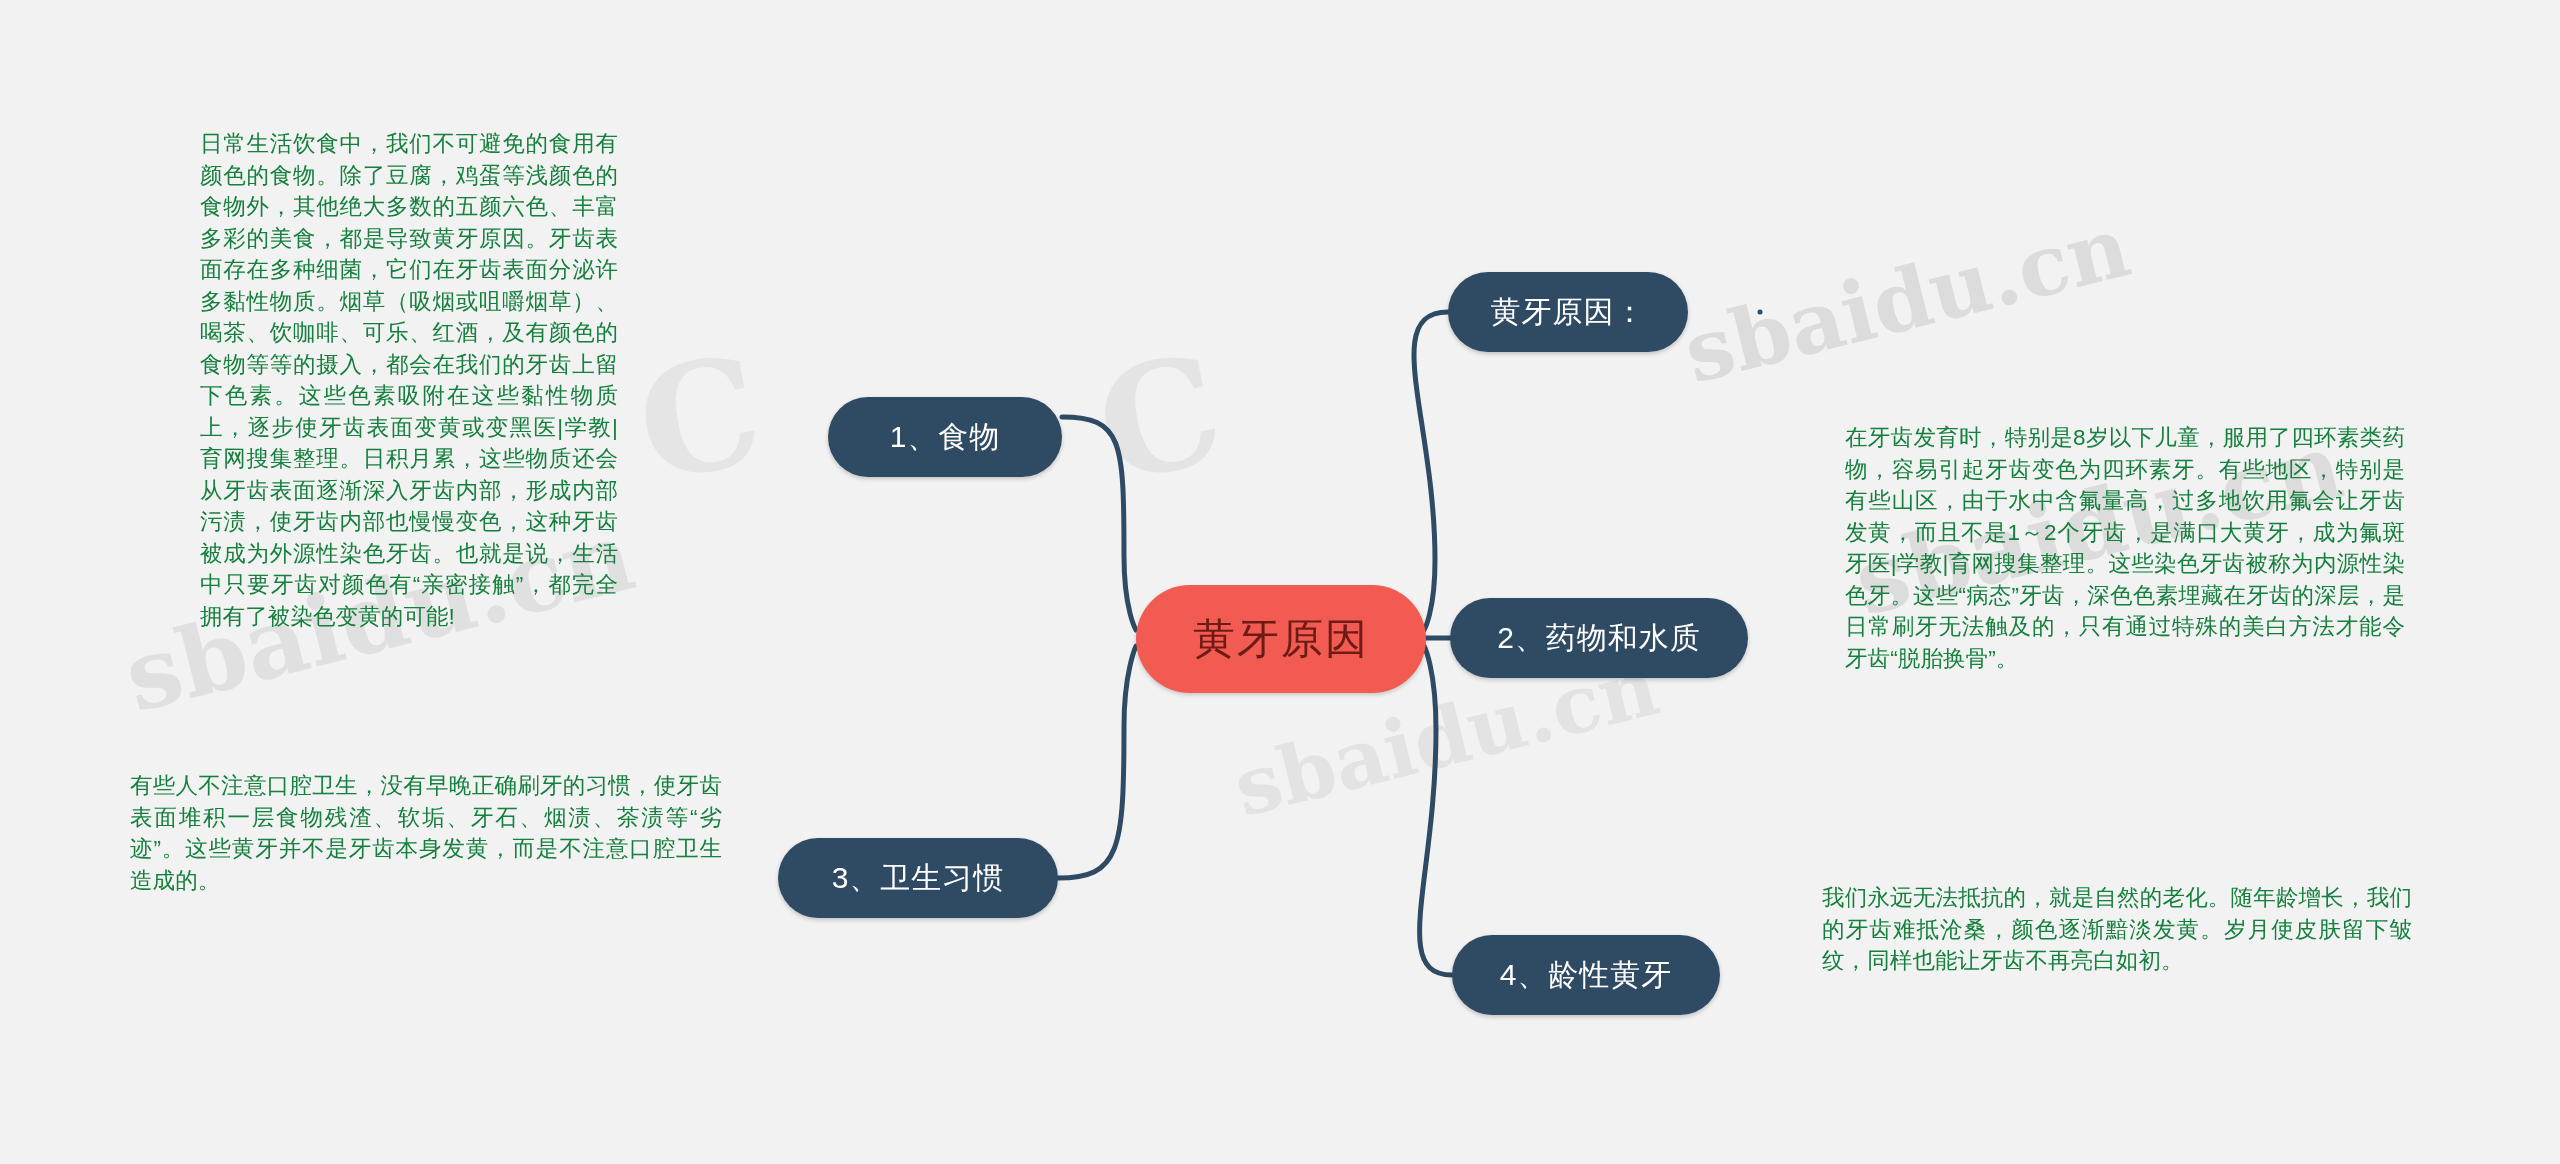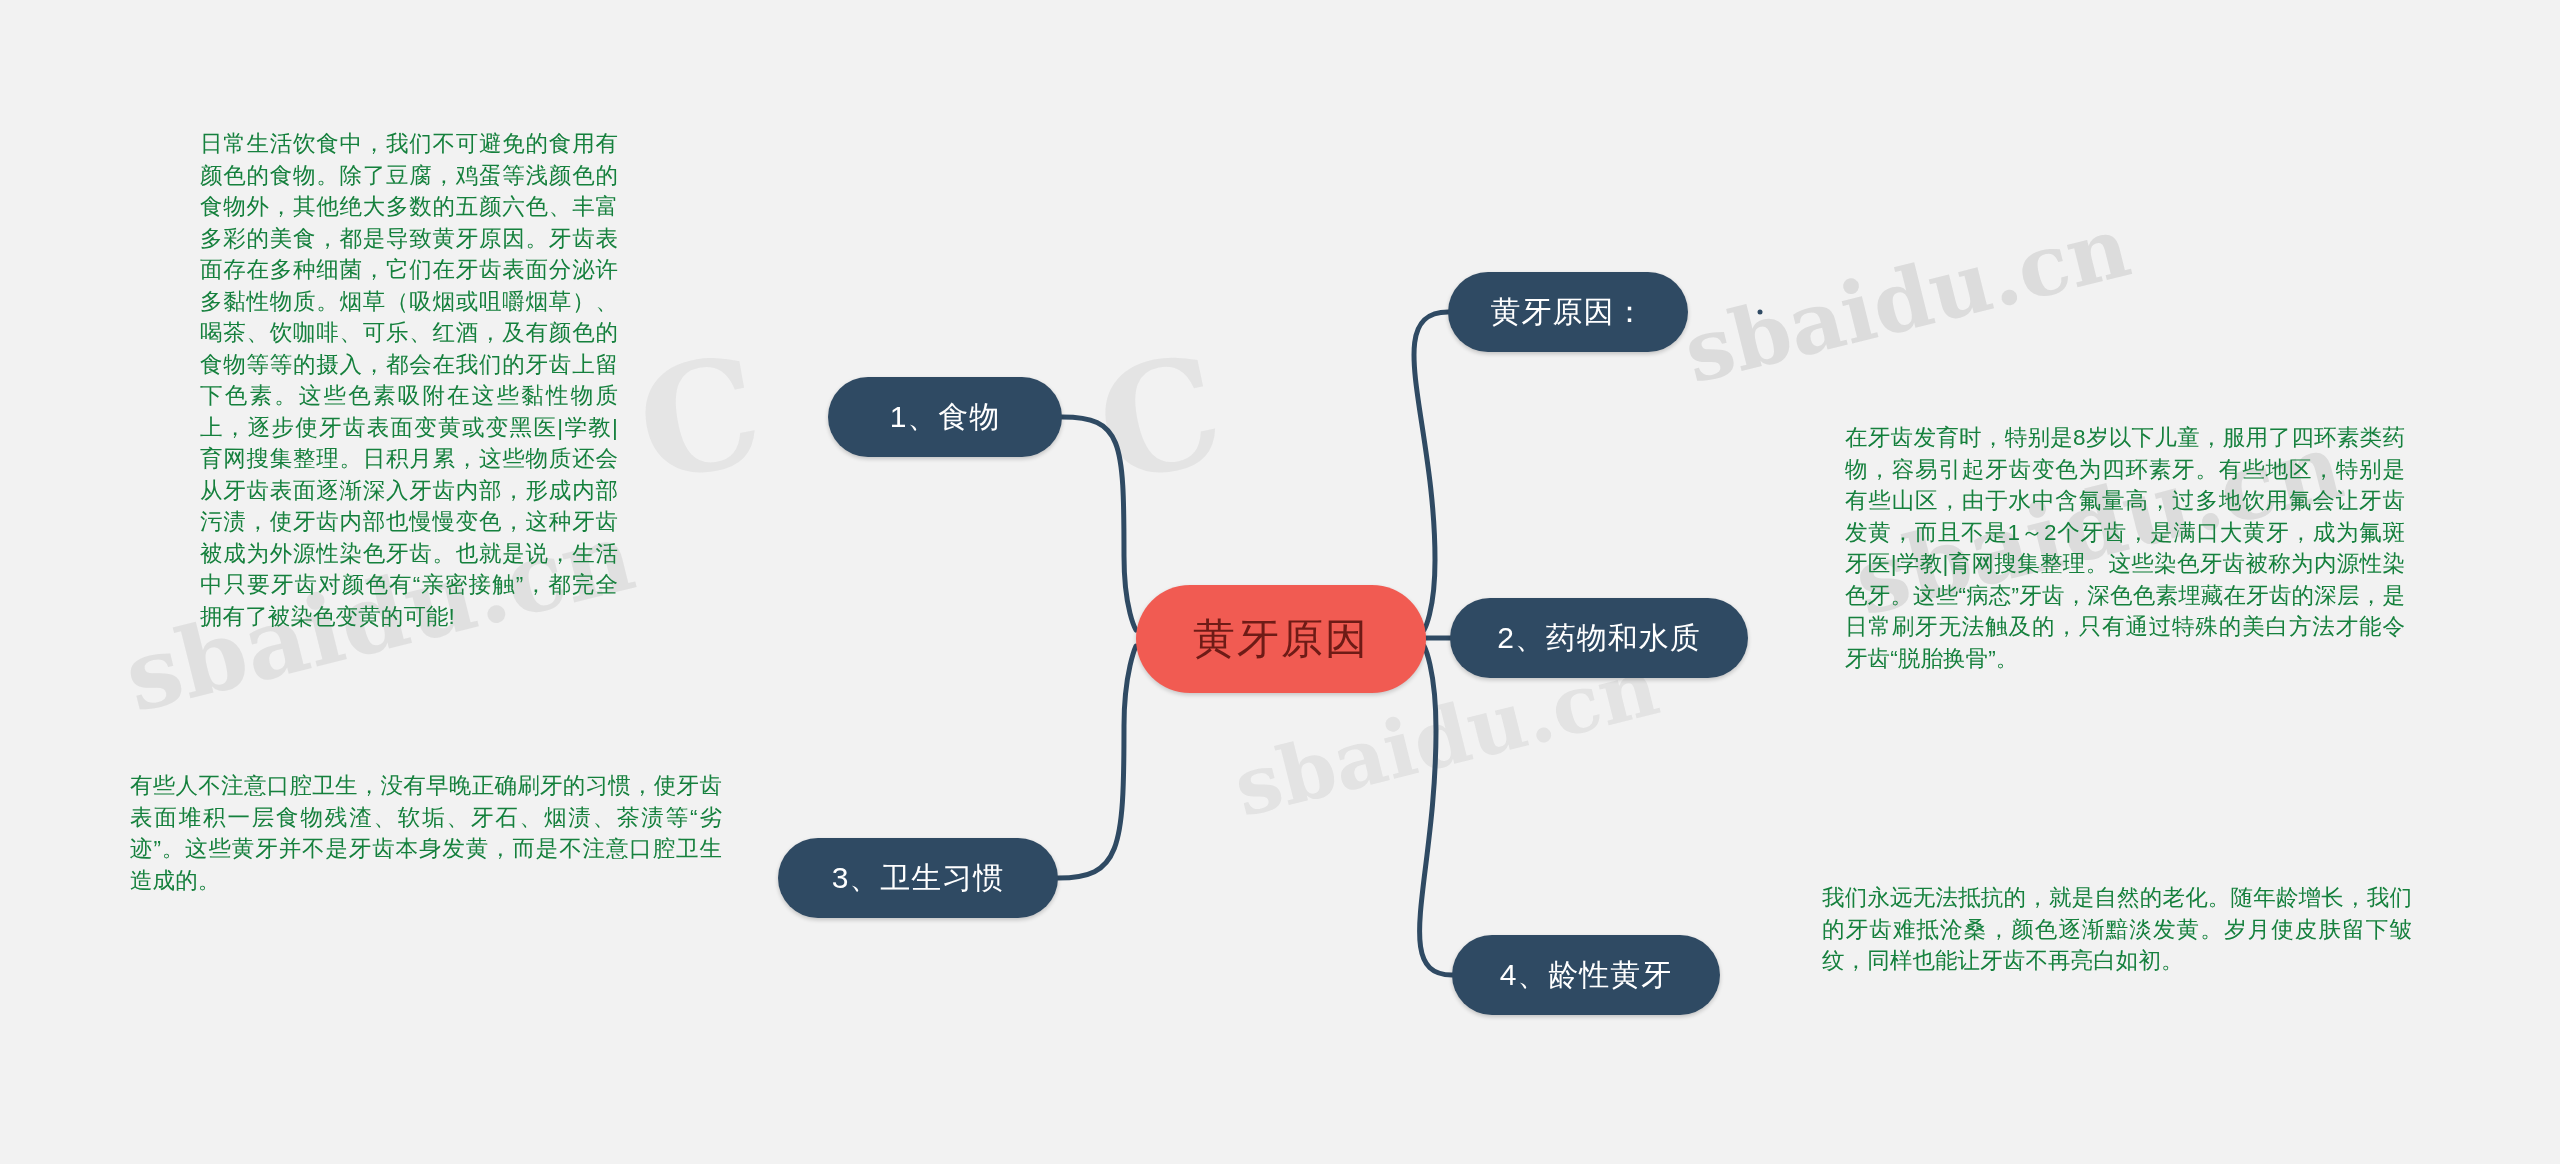--- a/index.html
+++ b/index.html
@@ -118,21 +118,21 @@
   </svg>
 
   <div class="node node-root" style="left:1136px; top:585px; width:290px; height:108px;">
     <span>黄牙原因</span>
   </div>
 
   <div class="node node-branch" style="left:1448px; top:272px; width:240px; height:80px;align-items:center;">
     <span>黄牙原因：</span>
   </div>
 
-  <div class="node node-branch" style="left:828px; top:377px; width:234px; height:80px;">
+  <div class="node node-branch" style="left:828px; top:397px; width:234px; height:80px;">
     <span>1、食物</span>
   </div>
 
   <div class="node node-branch" style="left:1450px; top:598px; width:298px; height:80px;">
     <span>2、药物和水质</span>
   </div>
 
   <div class="node node-branch" style="left:778px; top:838px; width:280px; height:80px;">
     <span>3、卫生习惯</span>
   </div>

